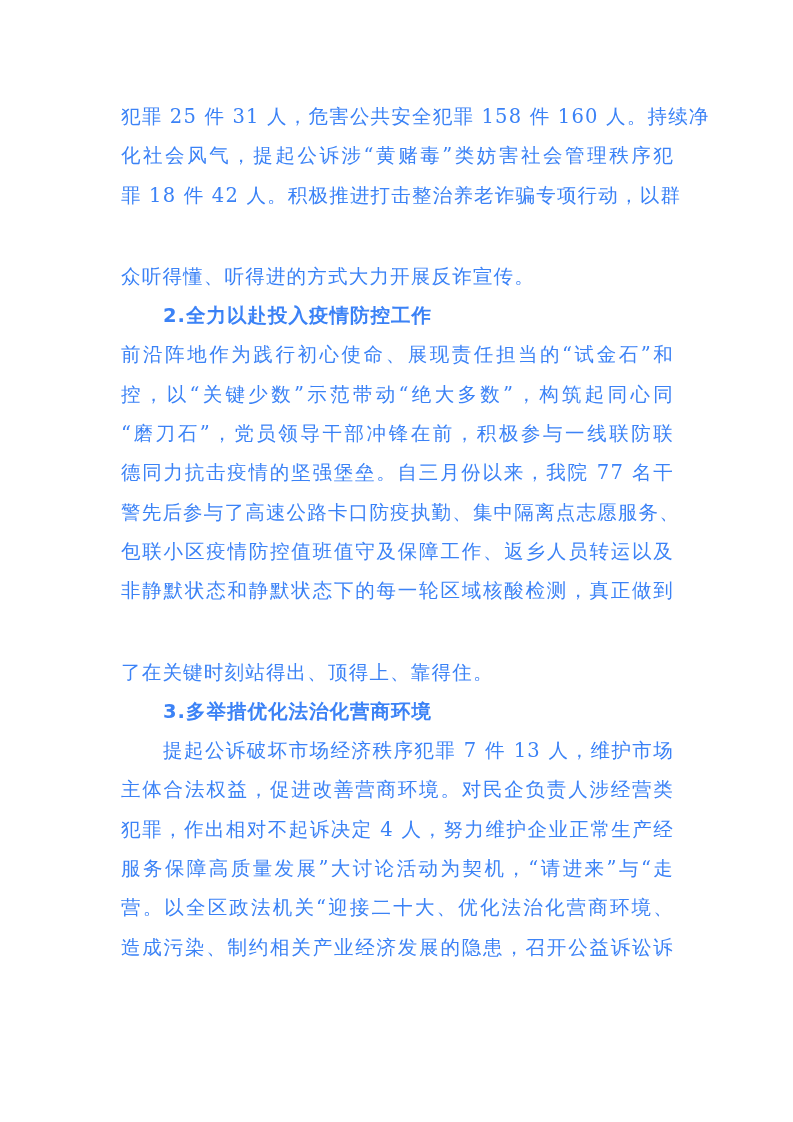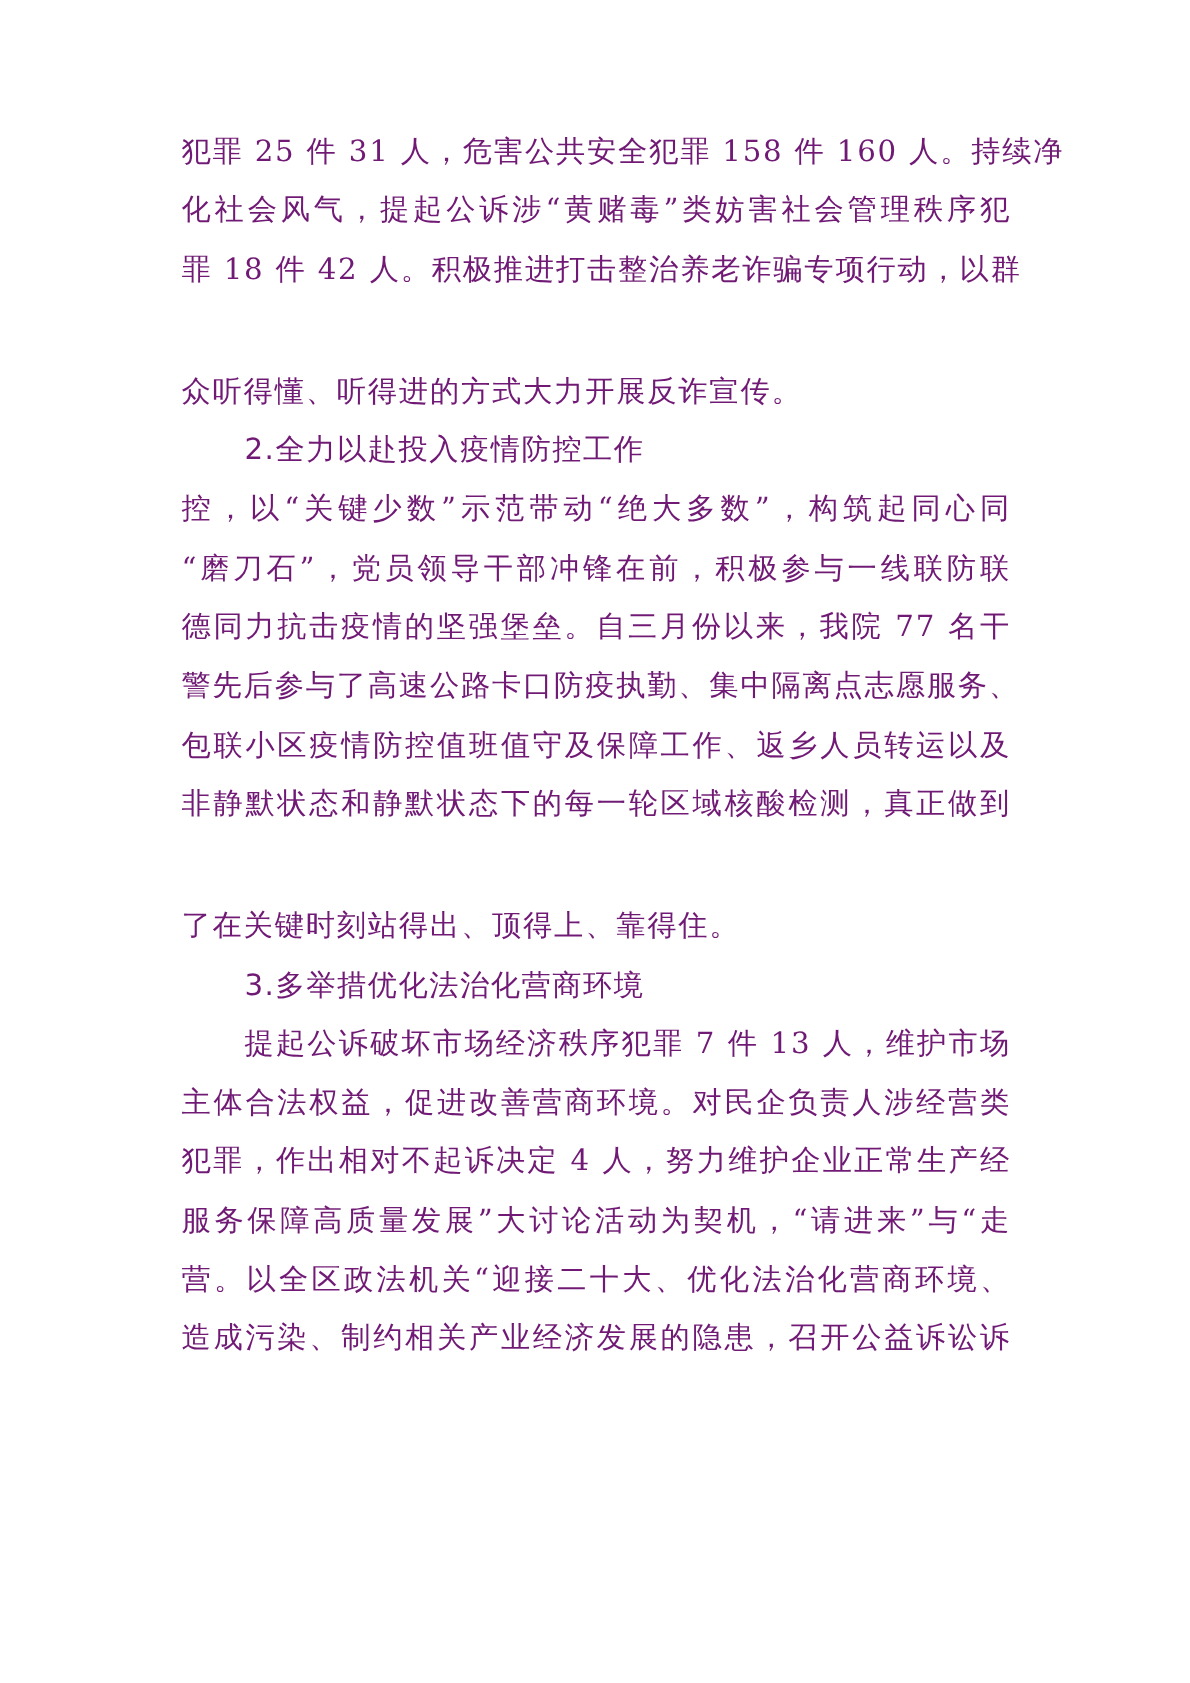--- a/index.html
+++ b/index.html
@@ -9,41 +9,41 @@
     }
     body {
       width: 793px;
       height: 1122px;
       position: relative;
       overflow: hidden;
     }
     .page {
       position: absolute;
       left: 121px;
-      top: 81px;
+      top: 97px;
       width: 553px;
       font-family: "DejaVu Serif", "Liberation Serif", serif;
-      color: #701a75;
+      color: #3b82f6;
       font-size: 19.5px;
       line-height: 39.3px;
       letter-spacing: 1.2px;
     }
     .para {
       margin: 0;
       text-align: justify;
       text-align-last: left;
       text-indent: 42px;
     }
     .para.cont {
       text-indent: 0;
     }
     .heading {
       margin: 0;
       text-indent: 42px;
-      font-weight: normal;
+      font-weight: bold;
       font-family: "DejaVu Sans", "Liberation Sans", sans-serif;
       font-size: 19.5px;
       letter-spacing: 1px;
     }
     .line {
       display: block;
       white-space: nowrap;
       height: 39.3px;
       text-align: justify;
       text-align-last: justify;
@@ -64,20 +64,21 @@
   <div class="para cont">
     <span class="line">犯罪 25 件 31 人，危害公共安全犯罪 158 件 160 人。持续净</span>
     <span class="line">化社会风气，提起公诉涉“黄赌毒”类妨害社会管理秩序犯</span>
     <span class="line">罪 18 件 42 人。积极推进打击整治养老诈骗专项行动，以群</span>
     <span class="line last">众听得懂、听得进的方式大力开展反诈宣传。</span>
   </div>
 
   <div class="heading">2.全力以赴投入疫情防控工作</div>
 
   <div class="para cont">
+    <span class="line">前沿阵地作为践行初心使命、展现责任担当的“试金石”和</span>
     <span class="line">控，以“关键少数”示范带动“绝大多数”，构筑起同心同</span>
     <span class="line">“磨刀石”，党员领导干部冲锋在前，积极参与一线联防联</span>
     <span class="line">德同力抗击疫情的坚强堡垒。自三月份以来，我院 77 名干</span>
     <span class="line">警先后参与了高速公路卡口防疫执勤、集中隔离点志愿服务、</span>
     <span class="line">包联小区疫情防控值班值守及保障工作、返乡人员转运以及</span>
     <span class="line">非静默状态和静默状态下的每一轮区域核酸检测，真正做到</span>
     <span class="line last">了在关键时刻站得出、顶得上、靠得住。</span>
   </div>
 
   <div class="heading">3.多举措优化法治化营商环境</div>

